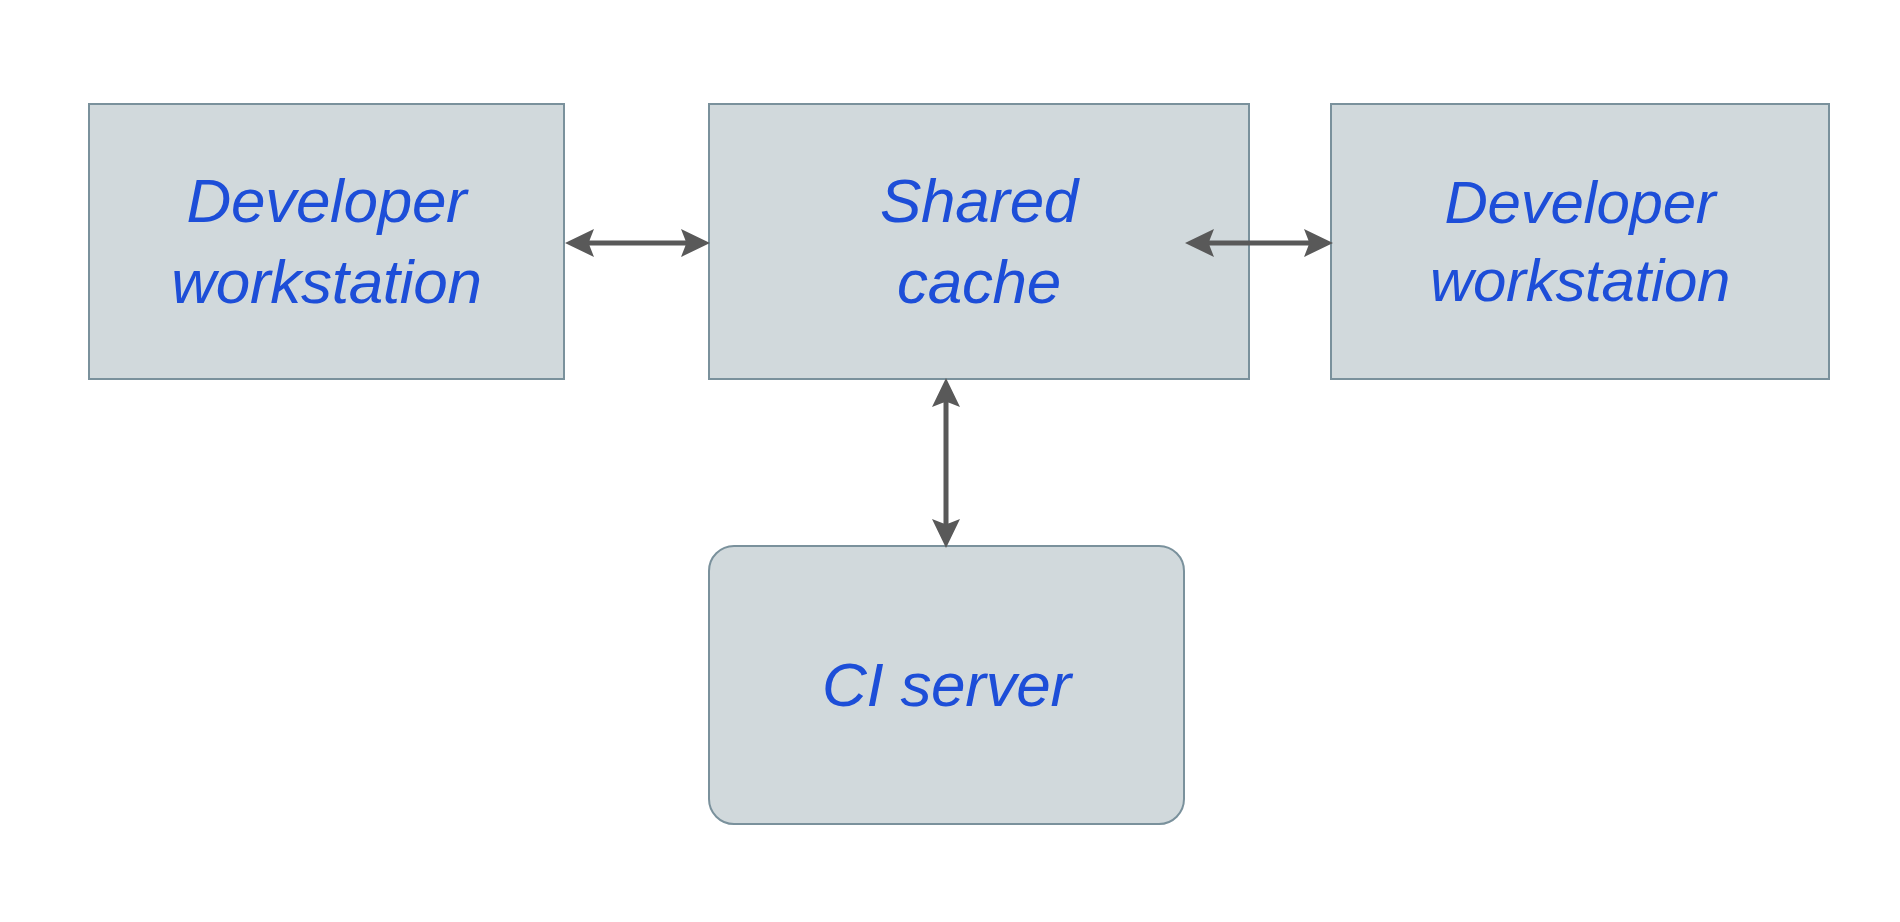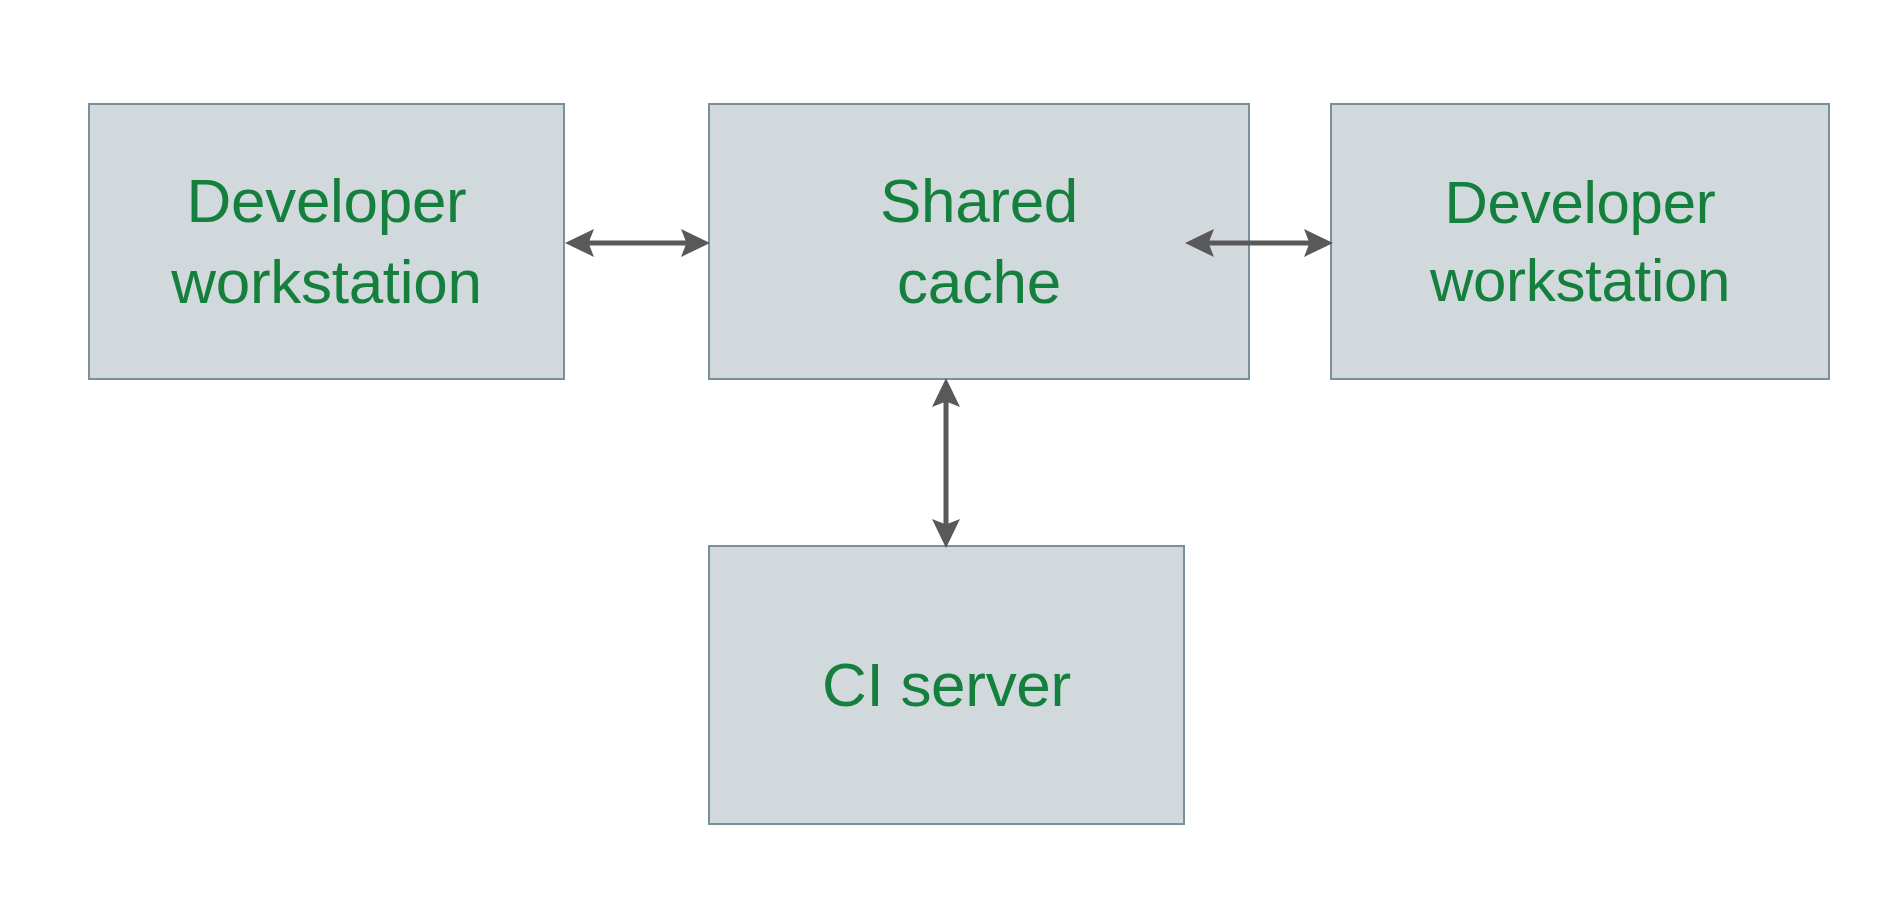--- a/index.html
+++ b/index.html
@@ -25,31 +25,32 @@
     background: #d1d9dc;
     border: 2px solid #7a919c;
     display: flex;
     align-items: center;
     justify-content: center;
     text-align: center;
   }
   .node-label {
     font-size: 62px;
     line-height: 1.30;
-    color: #15803d;
+    color: #1d4ed8;
     font-weight: 400;
     letter-spacing: -0.3px;
     padding: 0 10px;
     white-space: pre-line;
+    font-style: italic;
   }
   
   #node-dev-left  { left: 88px;   top: 103px; width: 477px; height: 277px; }
   #node-cache     { left: 708px;  top: 103px; width: 542px; height: 277px; }
   #node-dev-right { left: 1330px; top: 103px; width: 500px; height: 277px; }
-  #node-ci        { left: 708px;  top: 545px; width: 477px; height: 280px; }
+  #node-ci        { left: 708px;  top: 545px; width: 477px; height: 280px; border-radius: 26px; }
 
   #node-dev-right .node-label { font-size: 60px; }
 
   .connector {
     position: absolute;
     pointer-events: none;
   }
   #edge-dev-left-cache  { left: 560px;  top: 212px; width: 155px; height: 62px; }
   #edge-cache-dev-right { left: 1180px; top: 212px; width: 158px; height: 62px; }
   #edge-cache-ci        { left: 915px;  top: 374px; width: 62px;  height: 178px; }

